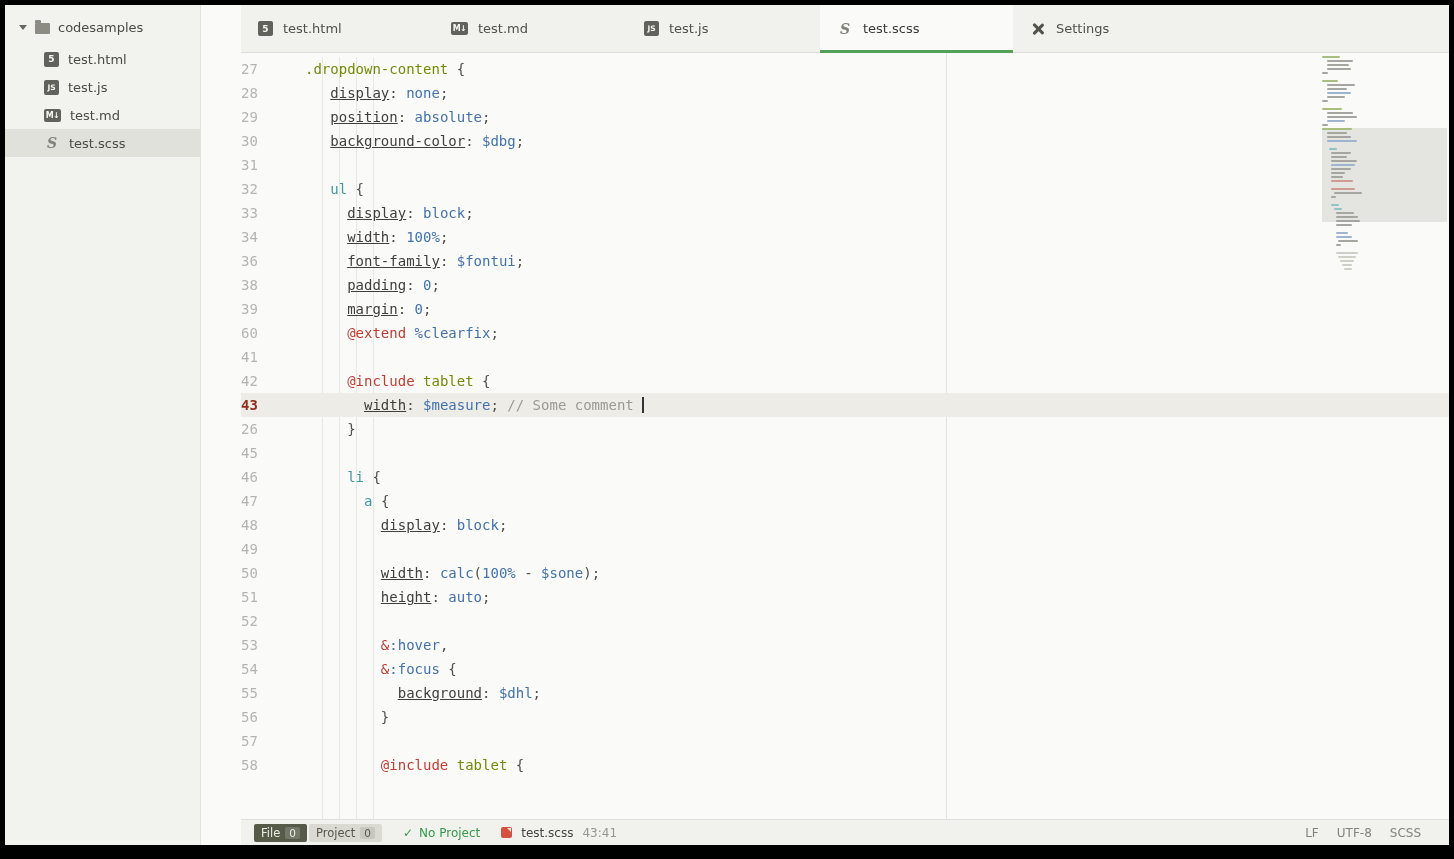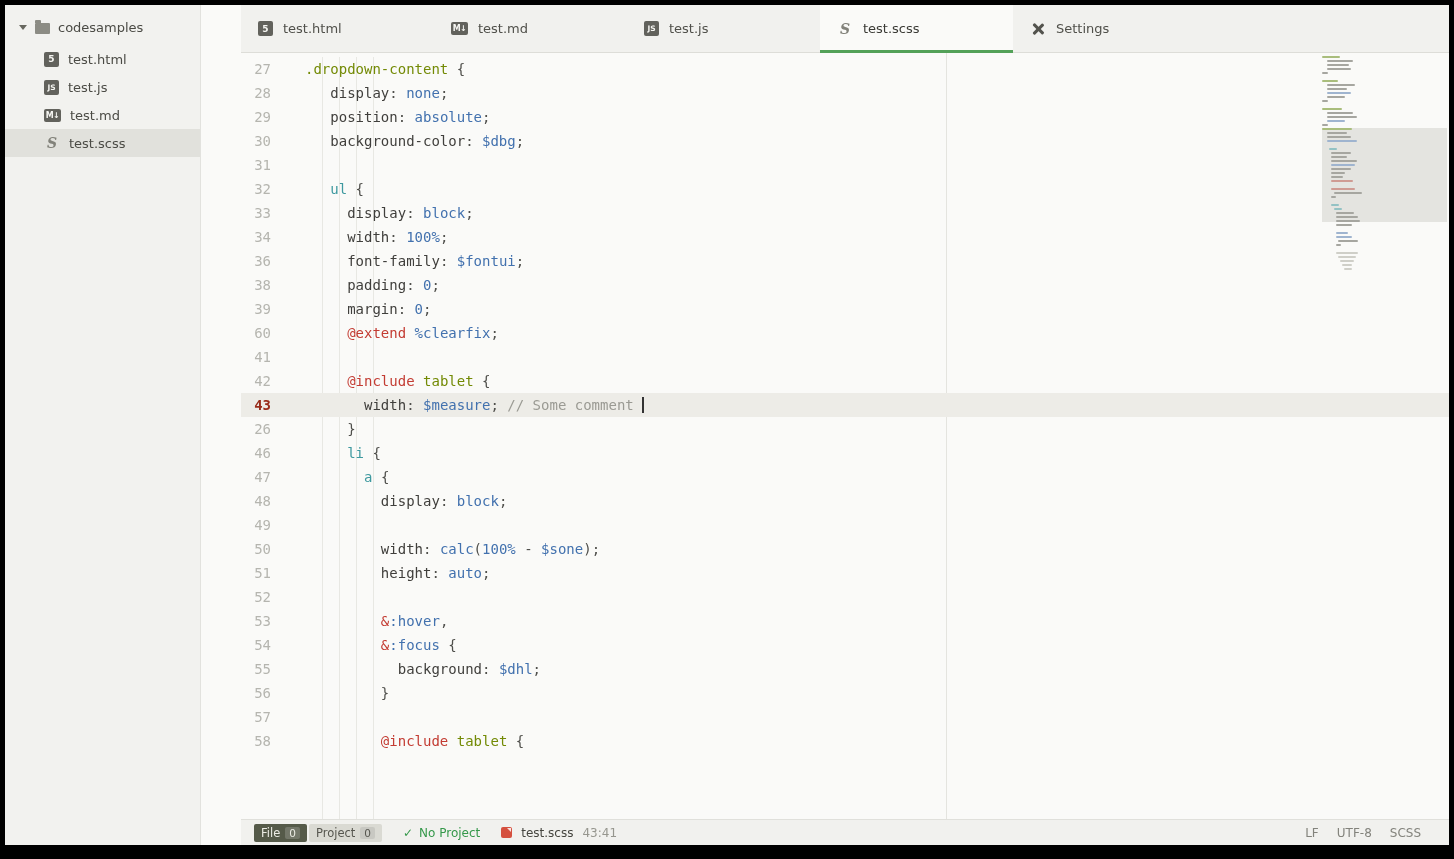--- a/index.html
+++ b/index.html
@@ -41,25 +41,25 @@
   .tab.active .tab-label { color:#3a3a35; }
   .tab.active::after { content:''; position:absolute; left:0; right:0; bottom:-1px; height:3px; background:#53a158; }
 
   
   .editor { flex:1; position:relative; overflow:hidden; background:#fafaf8; }
   .iguide { position:absolute; top:4px; bottom:0; width:1px; background:#e8e8e3; z-index:1; }
   .wrap-guide { position:absolute; left:705px; top:0; bottom:0; width:1px; background:#e4e4df; z-index:1; }
   .lines { position:relative; z-index:2; padding-top:4px; }
   .line { display:flex; height:24px; line-height:24px; font-family:"DejaVu Sans Mono", monospace; font-size:14px; white-space:pre; }
   .line.active { background:#edece7; }
-  .ln { width:30px; flex:none; text-align:right; color:#b5b5af; }
+  .ln { width:30px; flex:none; text-align:left; color:#b5b5af; }
   .line.active .ln { color:#992c1b; font-weight:bold; }
   .code { padding-left:34px; }
   .tk-p { color:#4f4f4b; }
-  .tk-k { color:#403f3c; }
+  .tk-k { color:#403f3c;text-decoration:underline; }
   .tk-g { color:#738a05; }
   .tk-t { color:#3e999f; }
   .tk-b { color:#4271ae; }
   .tk-r { color:#c33c33; }
   .tk-c { color:#9a9a93; }
   .cursor { display:inline-block; width:2px; height:16px; background:#333; vertical-align:-3px; }
 
   
   .minimap { position:absolute; top:3px; right:2px; width:125px; height:290px; z-index:3; }
   .mm-viewport { position:absolute; left:0; right:0; background:rgba(70,70,60,0.12); }
@@ -164,20 +164,21 @@
             <div class="line"><span class="ln">33</span><span class="code"><span class="tk-p">     </span><span class="tk-k">display</span><span class="tk-p">: </span><span class="tk-b">block</span><span class="tk-p">;</span></span></div>
             <div class="line"><span class="ln">34</span><span class="code"><span class="tk-p">     </span><span class="tk-k">width</span><span class="tk-p">: </span><span class="tk-b">100%</span><span class="tk-p">;</span></span></div>
             <div class="line"><span class="ln">36</span><span class="code"><span class="tk-p">     </span><span class="tk-k">font-family</span><span class="tk-p">: </span><span class="tk-b">$fontui</span><span class="tk-p">;</span></span></div>
             <div class="line"><span class="ln">38</span><span class="code"><span class="tk-p">     </span><span class="tk-k">padding</span><span class="tk-p">: </span><span class="tk-b">0</span><span class="tk-p">;</span></span></div>
             <div class="line"><span class="ln">39</span><span class="code"><span class="tk-p">     </span><span class="tk-k">margin</span><span class="tk-p">: </span><span class="tk-b">0</span><span class="tk-p">;</span></span></div>
             <div class="line"><span class="ln">60</span><span class="code"><span class="tk-p">     </span><span class="tk-r">@extend</span><span class="tk-p"> </span><span class="tk-b">%clearfix</span><span class="tk-p">;</span></span></div>
             <div class="line"><span class="ln">41</span><span class="code"></span></div>
             <div class="line"><span class="ln">42</span><span class="code"><span class="tk-p">     </span><span class="tk-r">@include</span><span class="tk-p"> </span><span class="tk-g">tablet</span><span class="tk-p"> {</span></span></div>
             <div class="line active"><span class="ln">43</span><span class="code"><span class="tk-p">       </span><span class="tk-k">width</span><span class="tk-p">: </span><span class="tk-b">$measure</span><span class="tk-p">; </span><span class="tk-c">// Some comment </span><span class="cursor"></span></span></div>
             <div class="line"><span class="ln">26</span><span class="code"><span class="tk-p">     </span><span class="tk-p">}</span></span></div>
+            <div class="line"><span class="ln">45</span><span class="code"></span></div>
             <div class="line"><span class="ln">46</span><span class="code"><span class="tk-p">     </span><span class="tk-t">li</span><span class="tk-p"> {</span></span></div>
             <div class="line"><span class="ln">47</span><span class="code"><span class="tk-p">       </span><span class="tk-t">a</span><span class="tk-p"> {</span></span></div>
             <div class="line"><span class="ln">48</span><span class="code"><span class="tk-p">         </span><span class="tk-k">display</span><span class="tk-p">: </span><span class="tk-b">block</span><span class="tk-p">;</span></span></div>
             <div class="line"><span class="ln">49</span></div>
             <div class="line"><span class="ln">50</span><span class="code"><span class="tk-p">         </span><span class="tk-k">width</span><span class="tk-p">: </span><span class="tk-b">calc</span><span class="tk-p">(</span><span class="tk-b">100%</span><span class="tk-p"> - </span><span class="tk-b">$sone</span><span class="tk-p">);</span></span></div>
             <div class="line"><span class="ln">51</span><span class="code"><span class="tk-p">         </span><span class="tk-k">height</span><span class="tk-p">: </span><span class="tk-b">auto</span><span class="tk-p">;</span></span></div>
             <div class="line"><span class="ln">52</span><span class="code"></span></div>
             <div class="line"><span class="ln">53</span><span class="code"><span class="tk-p">         </span><span class="tk-r">&amp;</span><span class="tk-b">:hover</span><span class="tk-p">,</span></span></div>
             <div class="line"><span class="ln">54</span><span class="code"><span class="tk-p">         </span><span class="tk-r">&amp;</span><span class="tk-b">:focus</span><span class="tk-p"> {</span></span></div>
             <div class="line"><span class="ln">55</span><span class="code"><span class="tk-p">           </span><span class="tk-k">background</span><span class="tk-p">: </span><span class="tk-b">$dhl</span><span class="tk-p">;</span></span></div>

